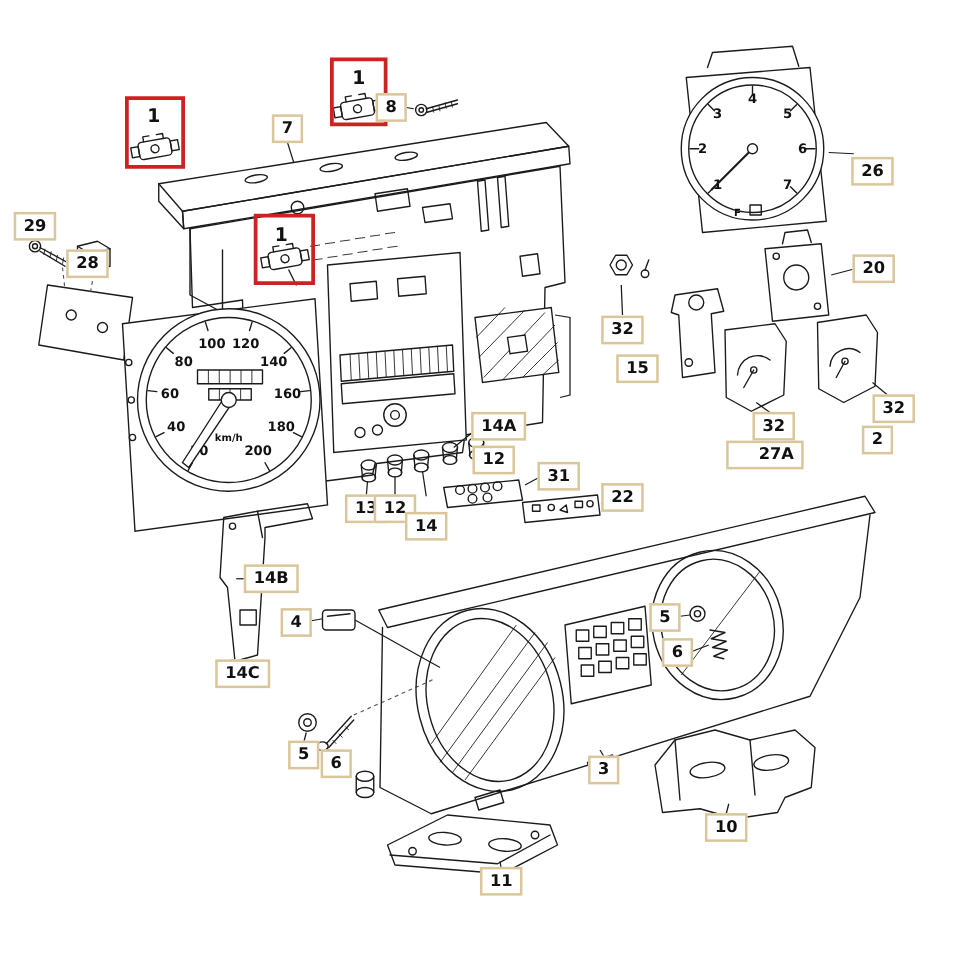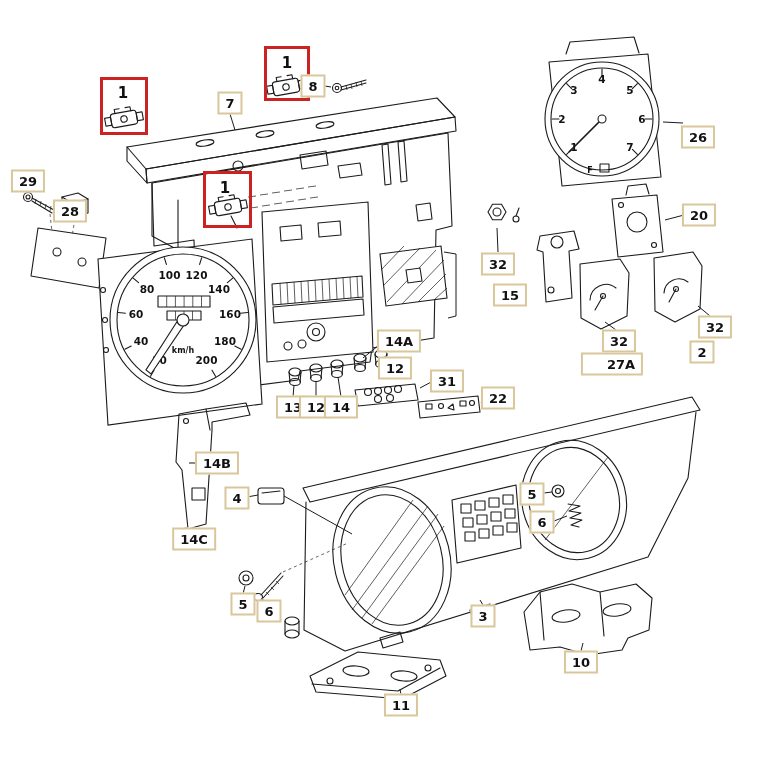--- a/index.html
+++ b/index.html
@@ -371,21 +371,21 @@
       <div class="callout boxed" style="left: 70px; top: 178px; margin-top: 33px;">28</div>
       <div class="callout boxed" style="left: 699px; top: 215px;">20</div>
       <div class="callout boxed" style="left: 498px; top: 264px;">32</div>
       <div class="callout boxed" style="left: 468px; top: 295px; margin-left: 42px;">15</div>
       <div class="callout boxed" style="left: 399px; top: 341px;">14A</div>
       <div class="callout boxed" style="left: 395px; top: 368px;">12</div>
       <div class="callout boxed" style="left: 447px; top: 381px;">31</div>
       <div class="callout boxed" style="left: 498px; top: 398px;">22</div>
       <div class="callout boxed" style="left: 293px; top: 407px;">13</div>
       <div class="callout boxed" style="left: 316px; top: 407px;">12</div>
-      <div class="callout boxed" style="left: 341px; top: 407px;">14</div>
+      <div class="callout boxed" style="left: 341px; top: 421px;">14</div>
       <div class="callout boxed" style="left: 619px; top: 341px;">32</div>
       <div class="callout boxed" style="left: 612px; top: 364px; padding-left: 24px;">27A</div>
       <div class="callout boxed" style="left: 715px; top: 327px;">32</div>
       <div class="callout boxed" style="left: 702px; top: 352px;">2</div>
       <div class="callout boxed" style="left: 217px; top: 463px;">14B</div>
       <div class="callout boxed" style="left: 237px; top: 498px;">4</div>
       <div class="callout boxed" style="left: 532px; top: 494px;">5</div>
       <div class="callout boxed" style="left: 542px; top: 522px;">6</div>
       <div class="callout boxed" style="left: 194px; top: 539px;">14C</div>
       <div class="callout boxed" style="left: 243px; top: 604px;">5</div>

